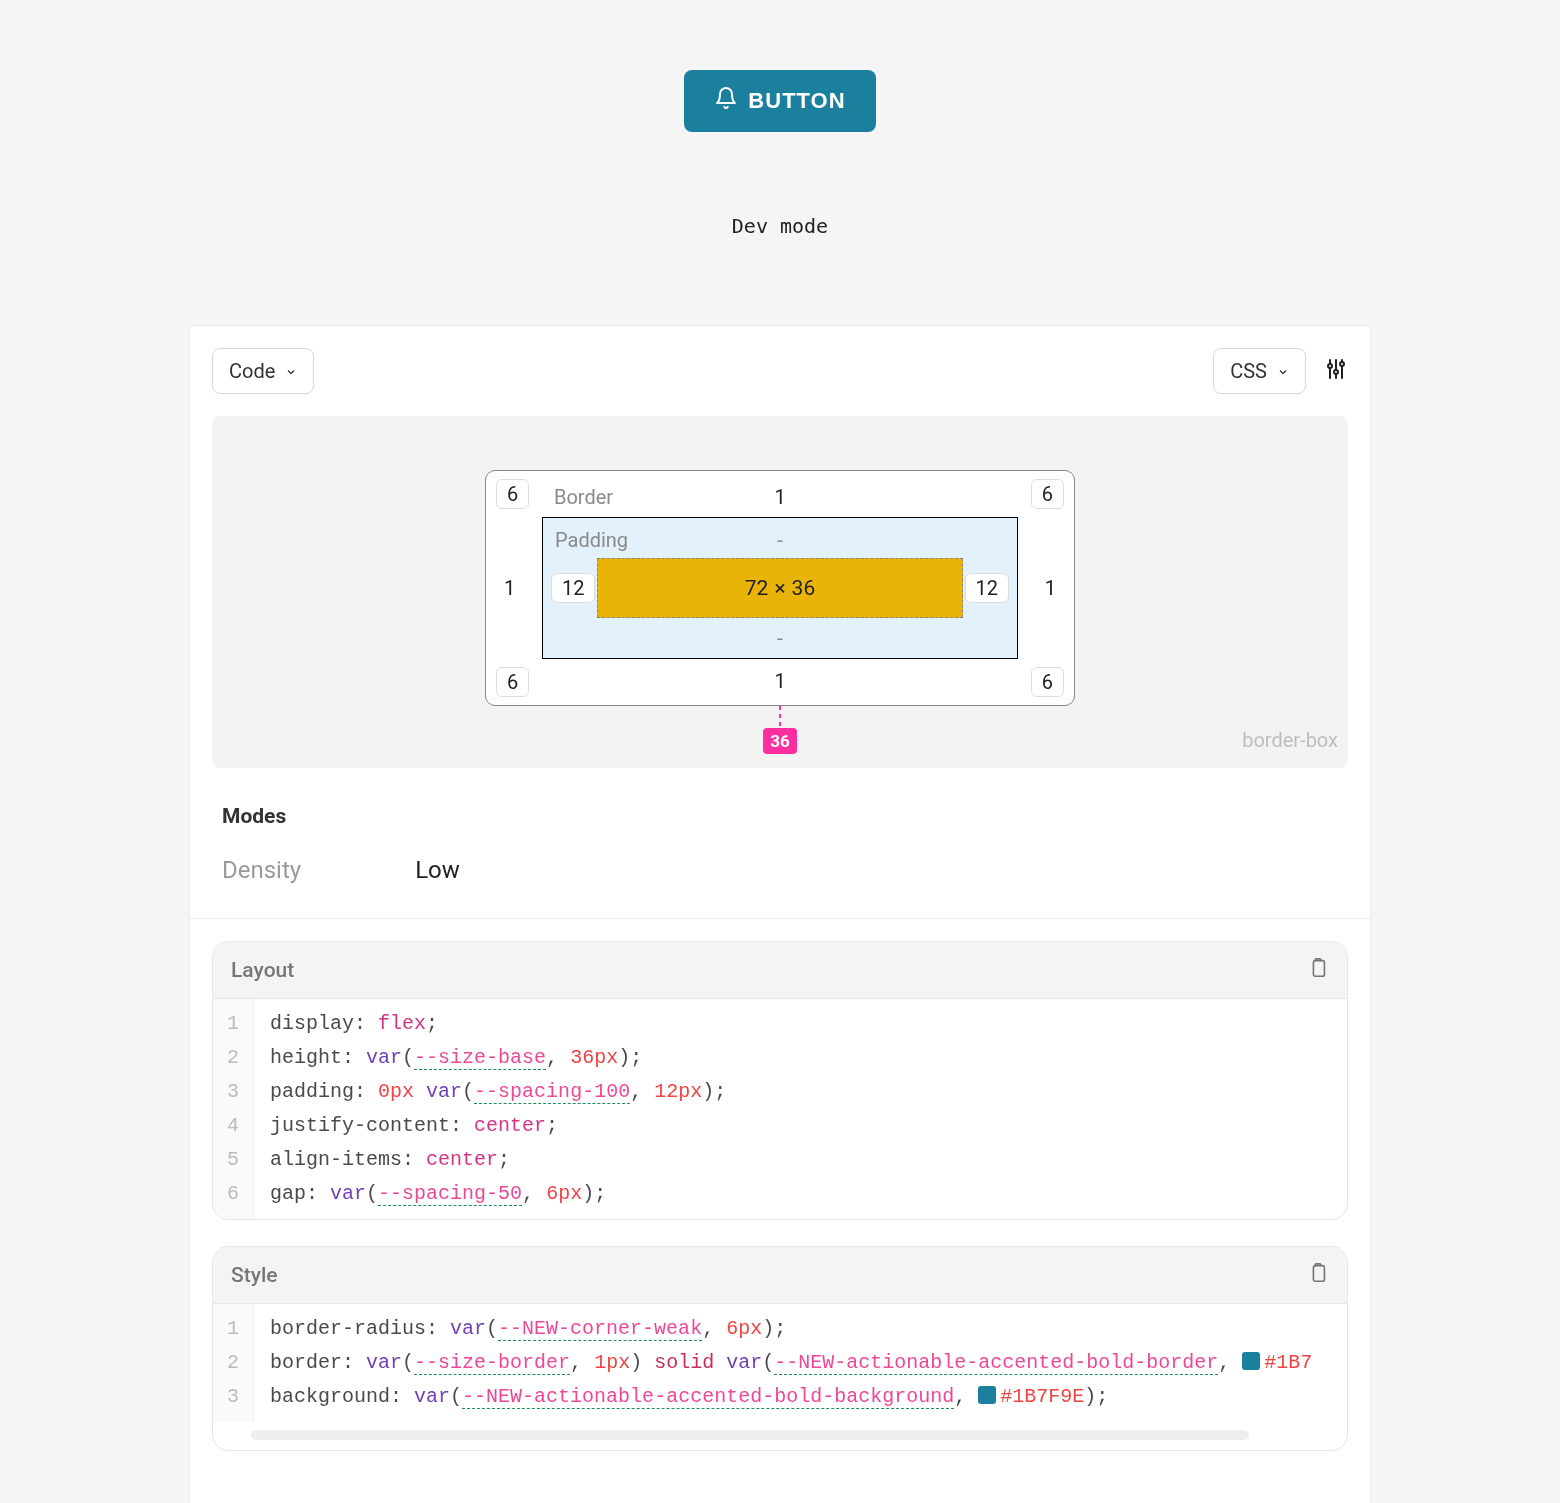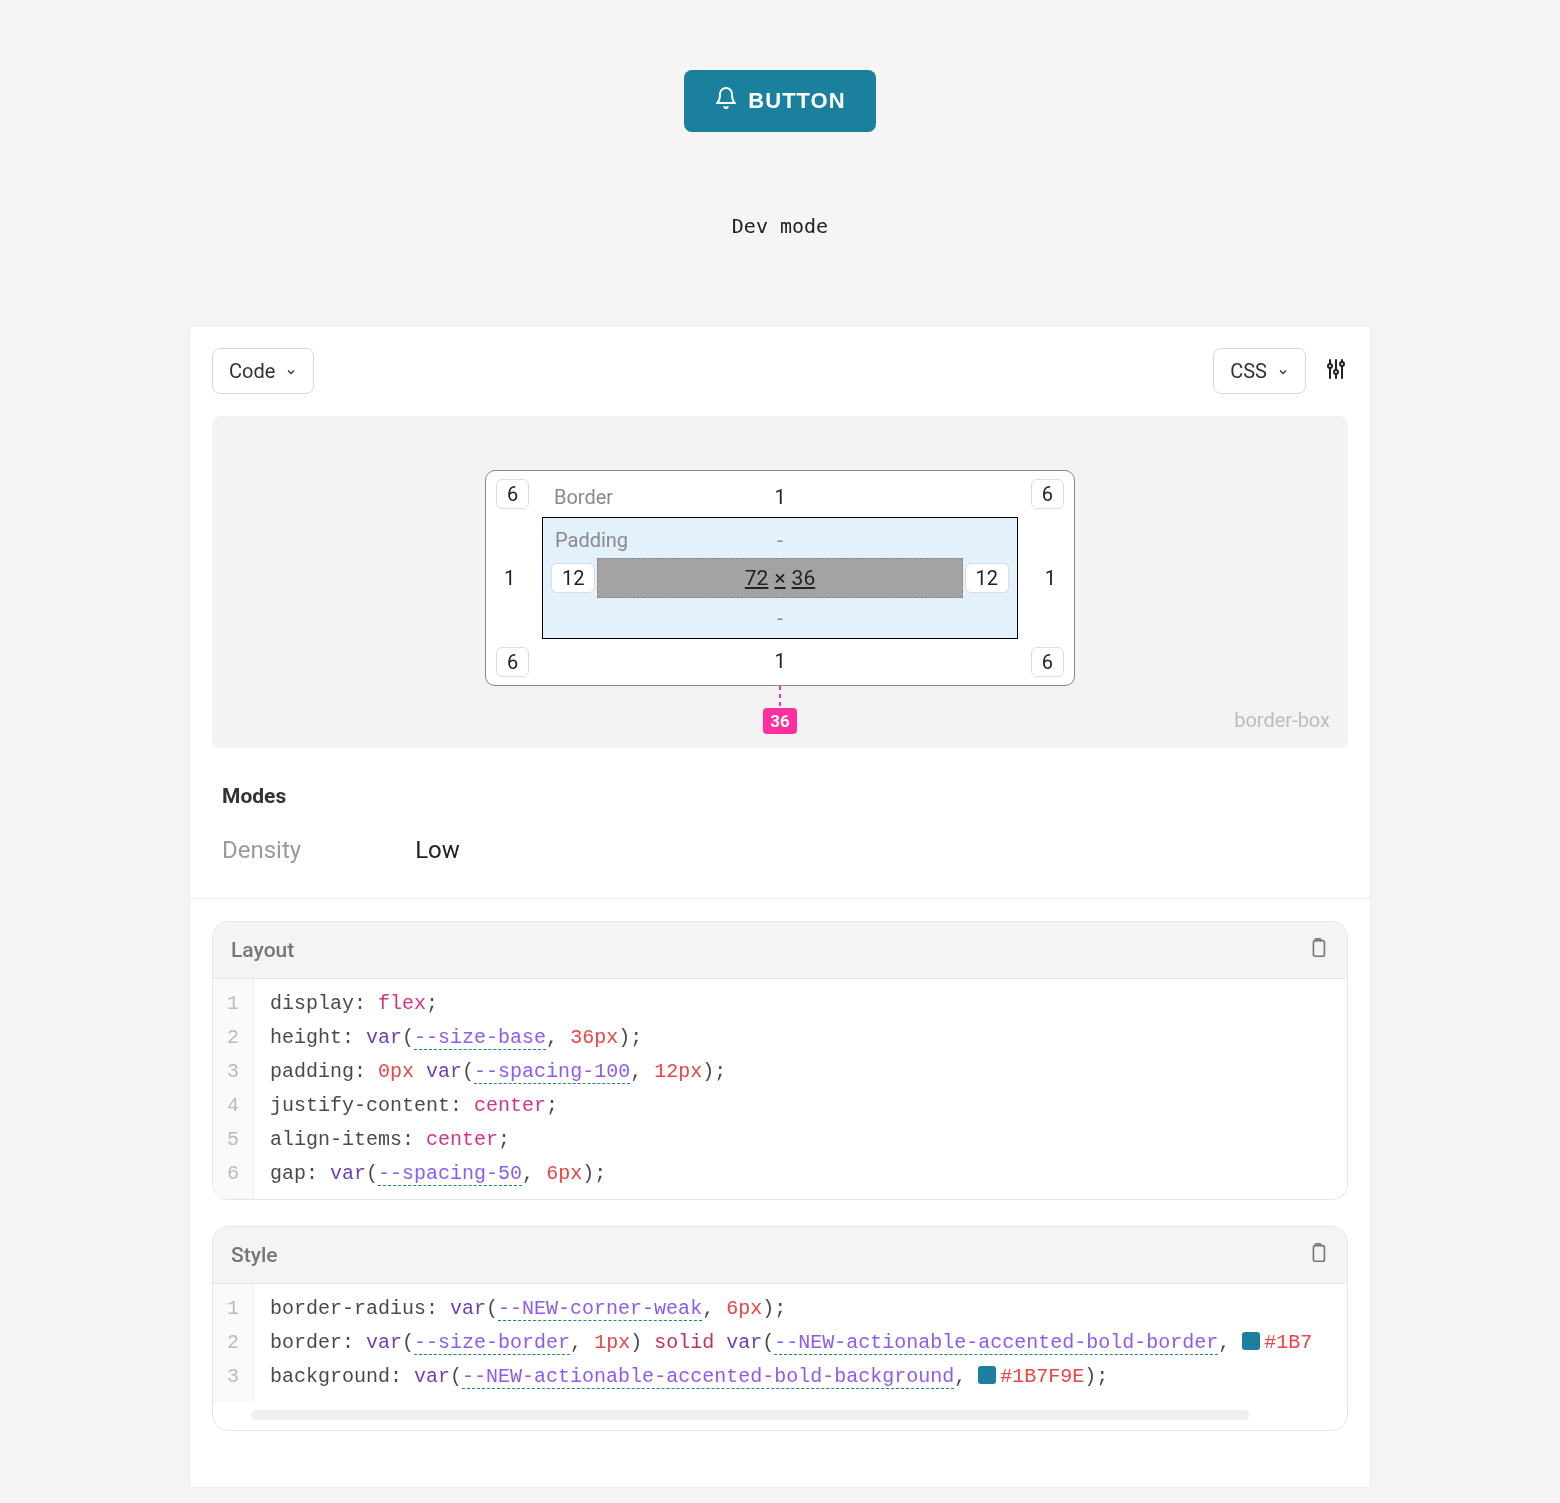--- a/index.html
+++ b/index.html
@@ -72,21 +72,21 @@
   .sliders-icon { width: 24px; height: 24px; cursor: pointer; color: #222; }
   .box-model-area {
     margin-top: 22px;
     background: #f3f3f3;
     border-radius: 8px;
     padding: 54px 14px 14px 14px;
     position: relative;
   }
   .box-model-box-sizing {
     position: absolute;
-    right: 18px;
+    right: 10px;
     bottom: 16px;
     color: #bdbdbd;
     font-size: 20px;
   }
   .border-box {
     width: 590px;
     margin: 0 auto;
     border: 1px solid #888;
     border-radius: 10px;
     background: #fff;
@@ -125,29 +125,28 @@
     padding: 40px 54px;
   }
   .padding-box > .bm-label.lbl-padding { left: 12px; top: 10px; color:#8a8a8a; }
   .padding-box > .bm-val.t { position: absolute; top: 10px; left: 50%; transform: translateX(-50%); font-size: 21px; color: #888; }
   .padding-box > .bm-val.b { position: absolute; bottom: 8px; left: 50%; transform: translateX(-50%); font-size: 21px; color: #888; }
   .padding-box > .pill.l { top: 50%; left: 8px; transform: translateY(-50%); }
   .padding-box > .pill.r { top: 50%; right: 8px; transform: translateY(-50%); }
 
   .content-box {
     border: 1px dashed #888;
-    background: #a3a3a3;
-    height: 40px;
+    background: #eab308;
+    height: 60px;
     display: flex;
     align-items: center;
     justify-content: center;
     font-size: 21px;
     gap: 6px;
     color: #222;
-    text-decoration: underline;
   }
   .measure-rule {
     margin: 0 auto;
     width: 2px;
     height: 22px;
     background: repeating-linear-gradient(to bottom, #ff2fa0 0 4px, transparent 4px 8px);
   }
   .measure-tag {
     margin: 0 auto;
     width: 34px;
@@ -201,21 +200,21 @@
   }
   .code-lines {
     padding: 8px 16px;
     white-space: nowrap;
   }
   .tok-prop { color: #4a4a4a; }
   .tok-punc { color: #4a4a4a; }
   .tok-val  { color: #d63384; }
   .tok-kw   { color: #c2305b; }
   .tok-func { color: #6e3fb6; }
-  .tok-var  { color: #8b5cf6; border-bottom: 1px dashed #1f8a5f; }
+  .tok-var  { color: #ec4899; border-bottom: 1px dashed #1f8a5f; }
   .tok-num  { color: #ef4444; }
   .swatch {
     display: inline-block;
     width: 18px; height: 18px;
     border-radius: 3px;
     background: #1B7F9E;
     vertical-align: -2px;
     margin-right: 4px;
   }
   .fake-scroll {

